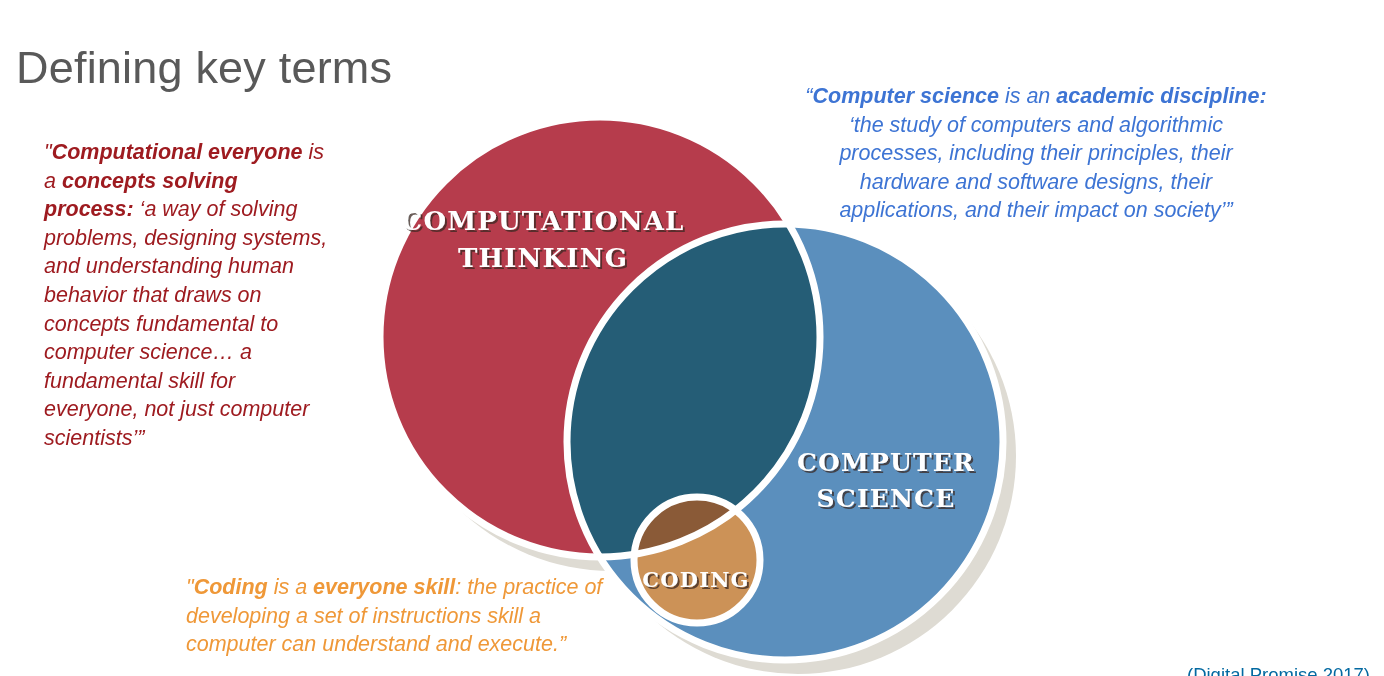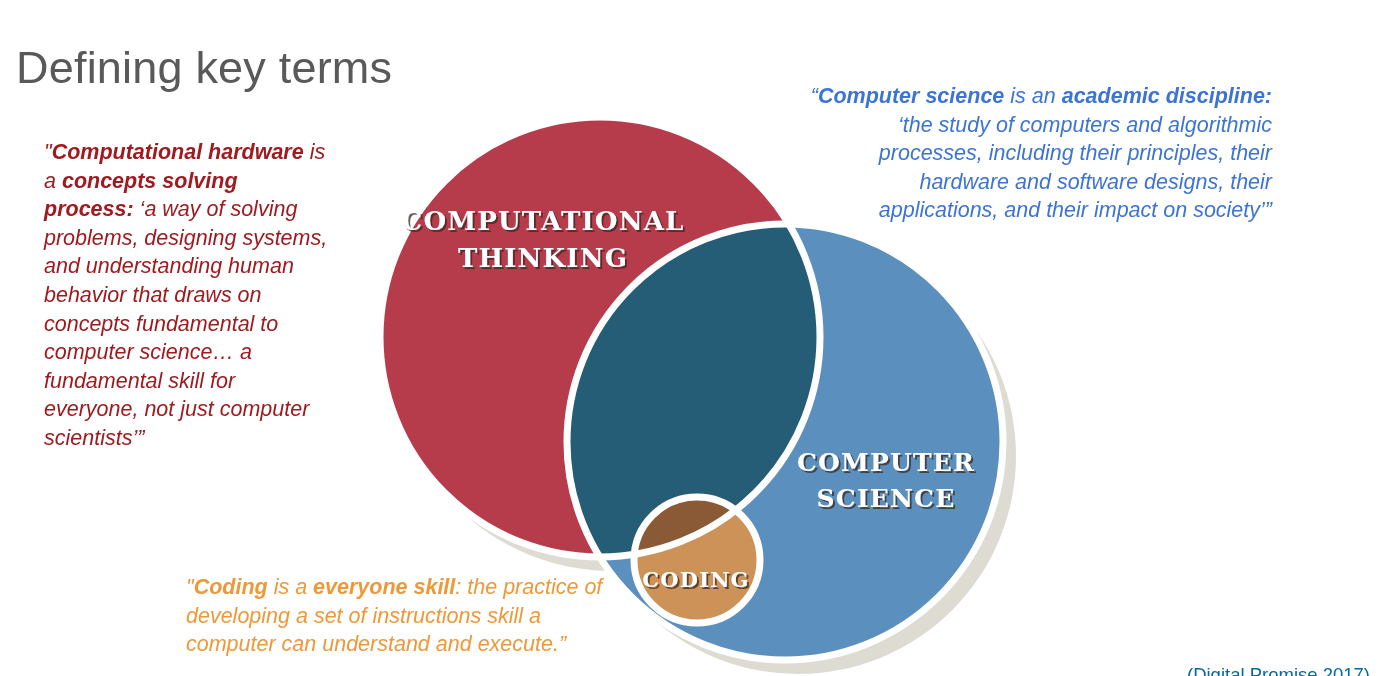--- a/index.html
+++ b/index.html
@@ -71,21 +71,21 @@
     line-height: 28.6px;
     text-align: left;
   }
   .quote-cs {
     left: 800px;
     top: 42px;
     width: 472px;
     color: #3d74d4;
     font-size: 21.5px;
     line-height: 28.6px;
-    text-align: right;
+    text-align: center;
   }
   .quote-coding {
     left: 186px;
     top: 533px;
     width: 420px;
     color: #ef9838;
     font-size: 21.5px;
     line-height: 28.6px;
     text-align: left;
   }
@@ -170,21 +170,21 @@
         <text class="venn-label" x="556" y="420" font-size="25">SCIENCE</text>
       </g>
 
       <g filter="url(#label-shadow)">
         <text class="venn-label" x="366" y="500" font-size="21">CODING</text>
       </g>
     </svg>
   </div>
 
   <div class="quote quote-ct">
-    <span>"</span><b>Computational hardware</b><span> is a </span><b>concepts solving process:</b><span>  ‘a way of solving problems, designing systems, and understanding human behavior that draws on concepts fundamental to computer science… a fundamental skill for everyone, not just computer scientists’”</span>
+    <span>"</span><b>Computational everyone</b><span> is a </span><b>concepts solving process:</b><span>  ‘a way of solving problems, designing systems, and understanding human behavior that draws on concepts fundamental to computer science… a fundamental skill for everyone, not just computer scientists’”</span>
   </div>
 
   <div class="quote quote-cs">
     <span>“</span><b>Computer science</b><span> is an </span><b>academic discipline:</b><span>  ‘the study of computers and algorithmic processes, including their principles, their hardware and software designs, their applications, and their impact on society’”</span>
   </div>
 
   <div class="quote quote-coding">
     <span>"</span><b>Coding</b><span> is a </span><b>everyone skill</b><span>:  the practice of developing a set of instructions skill a computer can understand and execute.”</span>
   </div>
 

